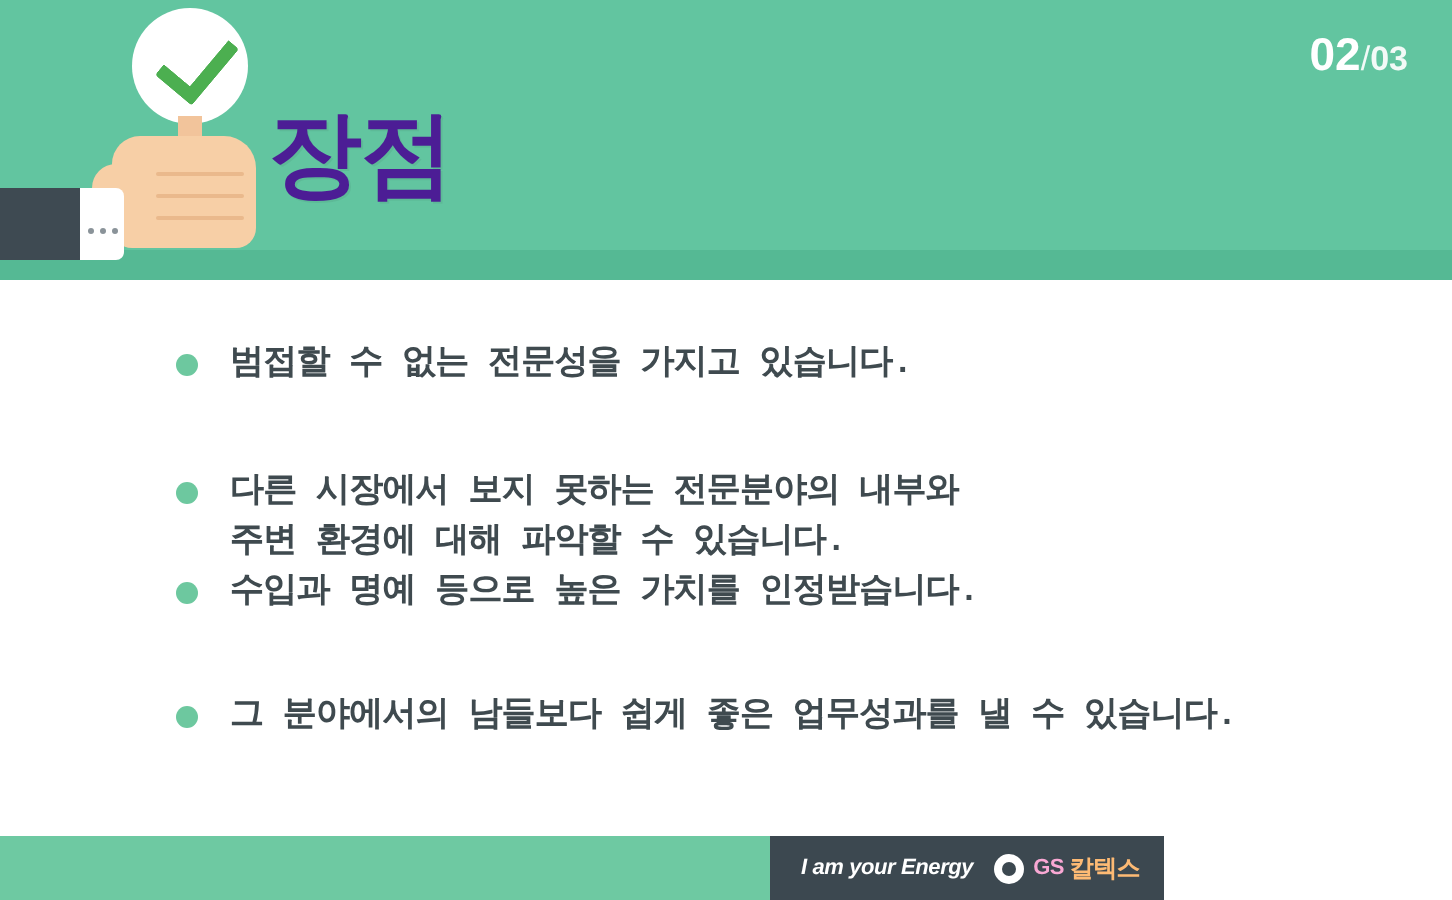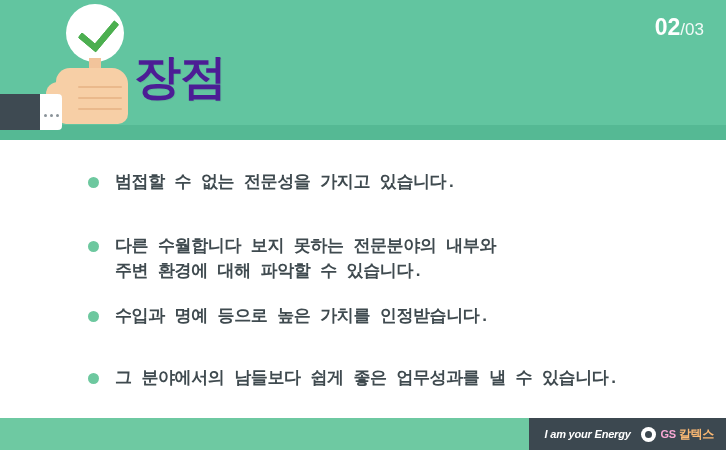--- a/index.html
+++ b/index.html
@@ -51,21 +51,21 @@
     font-size: 23px;
     font-weight: bold;
   }
   .page-num .sep {
     font-size: 17px;
     font-weight: normal;
     opacity: 0.92;
   }
   .page-num .tot {
     font-size: 17px;
-    font-weight: normal;
+    font-weight: bold;
     opacity: 0.92;
   }
   .title {
     position: absolute;
     left: 134px;
     top: 53px;
     color: #4c1d95;
     font-size: 47px;
     font-weight: bold;
     letter-spacing: -1px;
@@ -198,28 +198,28 @@
     color: #3f4a4f;
     font-size: 17px;
     font-weight: bold;
     line-height: 25px;
     letter-spacing: -0.4px;
     white-space: pre-line;
   }
   .r0 { margin-top: 2px; }
   .r1 { margin-top: 14px; }
   .r2 { margin-top: 12px; }
-  .r3 { margin-top: 20px; }
+  .r3 { margin-top: 0; }
   .r4 { margin-top: 12px; }
   
   .footer {
     position: absolute;
     left: 0;
     bottom: 0;
-    width: 726px;
+    width: 582px;
     height: 32px;
     background: #6ec9a2;
   }
   .footer-badge {
     position: absolute;
     right: 0;
     bottom: 0;
     height: 32px;
     background: #3c4850;
     display: flex;
@@ -306,21 +306,21 @@
 
   <div class="body">
 
     <div class="bullet-row r0">
       <div class="bullet-dot"></div>
       <div class="bullet-text">범접할 수 없는 전문성을 가지고 있습니다.</div>
     </div>
 
     <div class="bullet-row r1">
       <div class="bullet-dot"></div>
-      <div class="bullet-text">다른 수월합니다 보지 못하는 전문분야의 내부와
+      <div class="bullet-text">다른 시장에서 보지 못하는 전문분야의 내부와
 주변 환경에 대해 파악할 수 있습니다.</div>
     </div>
 
 
     <div class="bullet-row r3">
       <div class="bullet-dot"></div>
       <div class="bullet-text">수입과 명예 등으로 높은 가치를 인정받습니다.</div>
     </div>
 
     <div class="bullet-row r4">

